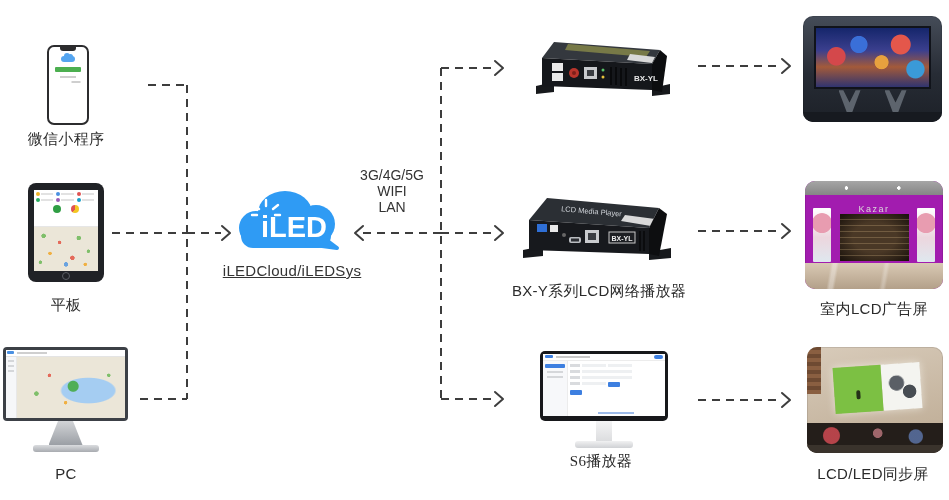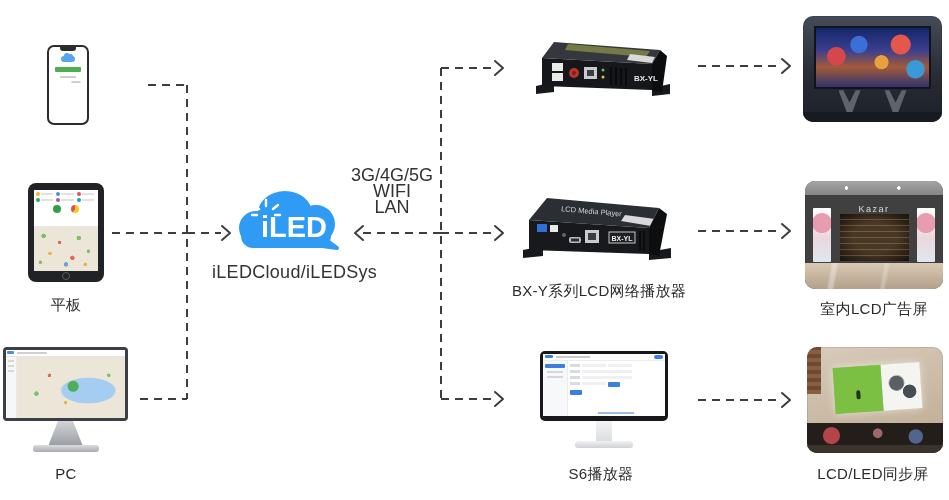--- a/index.html
+++ b/index.html
@@ -61,24 +61,24 @@
     radial-gradient(circle at 18% 60%,#7fbf6a 0 2px,transparent 2.5px),
     radial-gradient(circle at 45% 75%,#f0b042 0 1.5px,transparent 2px),
     radial-gradient(circle at 85% 30%,#7fbf6a 0 1.5px,transparent 2px),
     radial-gradient(circle at 52% 48%,#4fae58 0 5px,transparent 6px),
     radial-gradient(ellipse at 66% 55%,#a5cdf2 0 26%,transparent 28%);}
   .pc-neck{width:34px;height:24px;margin:0 auto;background:linear-gradient(#d2d4d7,#9b9fa5);
            clip-path:polygon(28% 0,72% 0,100% 100%,0 100%);}
   .pc-base{width:66px;height:7px;margin:0 auto;background:linear-gradient(#dadcdf,#a8abb0);border-radius:3px;}
 
   
-  .conn{left:348px;top:167px;width:88px;font-size:18px;line-height:16px;color:#333;text-align:center;}
-
-  
-  .cloud-title{left:212px;top:262px;width:160px;font-size:18px;color:#333;}
+  .conn{left:348px;top:167px;width:88px;font-size:14px;line-height:16px;color:#333;text-align:center;}
+
+  
+  .cloud-title{left:212px;top:262px;width:160px;font-size:15px;color:#333;text-decoration:underline;}
   .cloud-sub{left:212px;top:281px;width:160px;font-size:15px;color:#333;}
 
   
   .s6{left:540px;top:351px;width:128px;}
   .s6-frame{height:70px;background:#17181b;border-radius:5px;padding:3px 3px 5px;box-sizing:border-box;}
   .s6-screen{background:#fff;height:100%;position:relative;overflow:hidden;}
   .s6-top{position:absolute;left:0;right:0;top:0;height:6px;border-bottom:1px solid #ececec;background:#fff;}
   .s6-logo{position:absolute;left:2px;top:1px;width:8px;height:3px;background:#3d7fe0;border-radius:1px;}
   .s6-titleline{position:absolute;left:13px;top:2px;width:34px;height:2px;background:#c9c9c9;}
   .s6-pill{position:absolute;right:2px;top:1px;width:9px;height:4px;background:#3d7fe0;border-radius:2px;}
@@ -103,21 +103,21 @@
       radial-gradient(circle at 75% 28%,#e4574b 0 10%,transparent 11%),
       radial-gradient(circle at 58% 58%,#e8a13e 0 9%,transparent 10%),
       radial-gradient(circle at 18% 48%,#d4484b 0 9%,transparent 10%),
       radial-gradient(circle at 38% 28%,#3a6fd8 0 10%,transparent 11%),
       radial-gradient(circle at 88% 70%,#3a9ad8 0 8%,transparent 9%),
       linear-gradient(180deg,#15266b,#3b3f8e 38%,#a35a3a 66%,#30346f 100%);}
   .out-legs{position:absolute;left:0;right:0;bottom:9%;height:21%;display:flex;justify-content:center;gap:24px;}
   .out-leg{width:22px;height:100%;background:#5d646d;clip-path:polygon(38% 100%,62% 100%,100% 0,78% 0,50% 55%,22% 0,0 0);}
   .out-ground{position:absolute;bottom:0;height:9%;width:100%;background:#171a20;}
 
-  .shot-indoor{left:805px;top:181px;width:138px;height:108px;background:#404040;}
+  .shot-indoor{left:805px;top:181px;width:138px;height:108px;background:#a21caf;}
   .in-ceil{position:absolute;top:0;width:100%;height:13%;background:linear-gradient(#a6a6a6,#858585);
     background-image:radial-gradient(circle at 30% 50%,#fff 0 1.5px,transparent 2px),radial-gradient(circle at 68% 50%,#fff 0 1.5px,transparent 2px),linear-gradient(#a6a6a6,#858585);}
   .in-sign{position:absolute;top:21%;width:100%;text-align:center;color:#d9d9d9;font-size:9px;letter-spacing:1.5px;}
   .in-panel{position:absolute;top:25%;width:13%;height:50%;border-radius:1px;
     background-image:radial-gradient(circle at 50% 28%,#e89cb0 0 24%,transparent 26%),linear-gradient(#ffffff,#ecd6de 55%,#dfe8ef);}
   .in-panel.pleft{left:6%;}
   .in-panel.pright{right:6%;}
   .in-interior{position:absolute;left:25%;top:31%;width:50%;height:43%;
     background-image:repeating-linear-gradient(0deg,transparent 0 5px,rgba(255,220,160,.22) 5px 6px),radial-gradient(ellipse at center,#4a3826 0 45%,#1c140d 95%);}
   .in-floor{position:absolute;bottom:0;width:100%;height:24%;
@@ -171,20 +171,21 @@
     </g>
   </svg>
 
   <div class="abs phone">
     <div class="phone-notch"></div>
     <div class="ph-cloud"></div>
     <div class="ph-btn"></div>
     <div class="ph-line l1"></div>
     <div class="ph-line l2"></div>
   </div>
+  <div class="lbl" style="left:6px;top:130px;width:120px;">微信小程序</div>
 
   <div class="abs tablet">
     <div class="tab-screen">
       <div class="tab-dash">
         <span class="chip">
             <span class="dot d1"></span>
             <span class="chipline"></span>
           </span>
         <span class="chip">
             <span class="dot d2"></span>
@@ -344,21 +345,21 @@
               <i class="fbtn" style="margin:0;"></i>
             </div>
           <div class="fbtn"></div>
           <div class="s6-foot"></div>
         </div>
       </div>
     </div>
     <div class="s6-neck"></div>
     <div class="s6-base"></div>
   </div>
-  <div class="lbl" style="left:521px;top:465px;width:160px;">S6播放器</div>
+  <div class="lbl" style="left:521px;top:452px;width:160px;font-family:Liberation Serif, serif;">S6播放器</div>
 
   <div class="shot shot-outdoor">
     <div class="out-screen"></div>
     <div class="out-legs">
       <i class="out-leg"></i>
       <i class="out-leg"></i>
     </div>
     <div class="out-ground"></div>
   </div>
 

